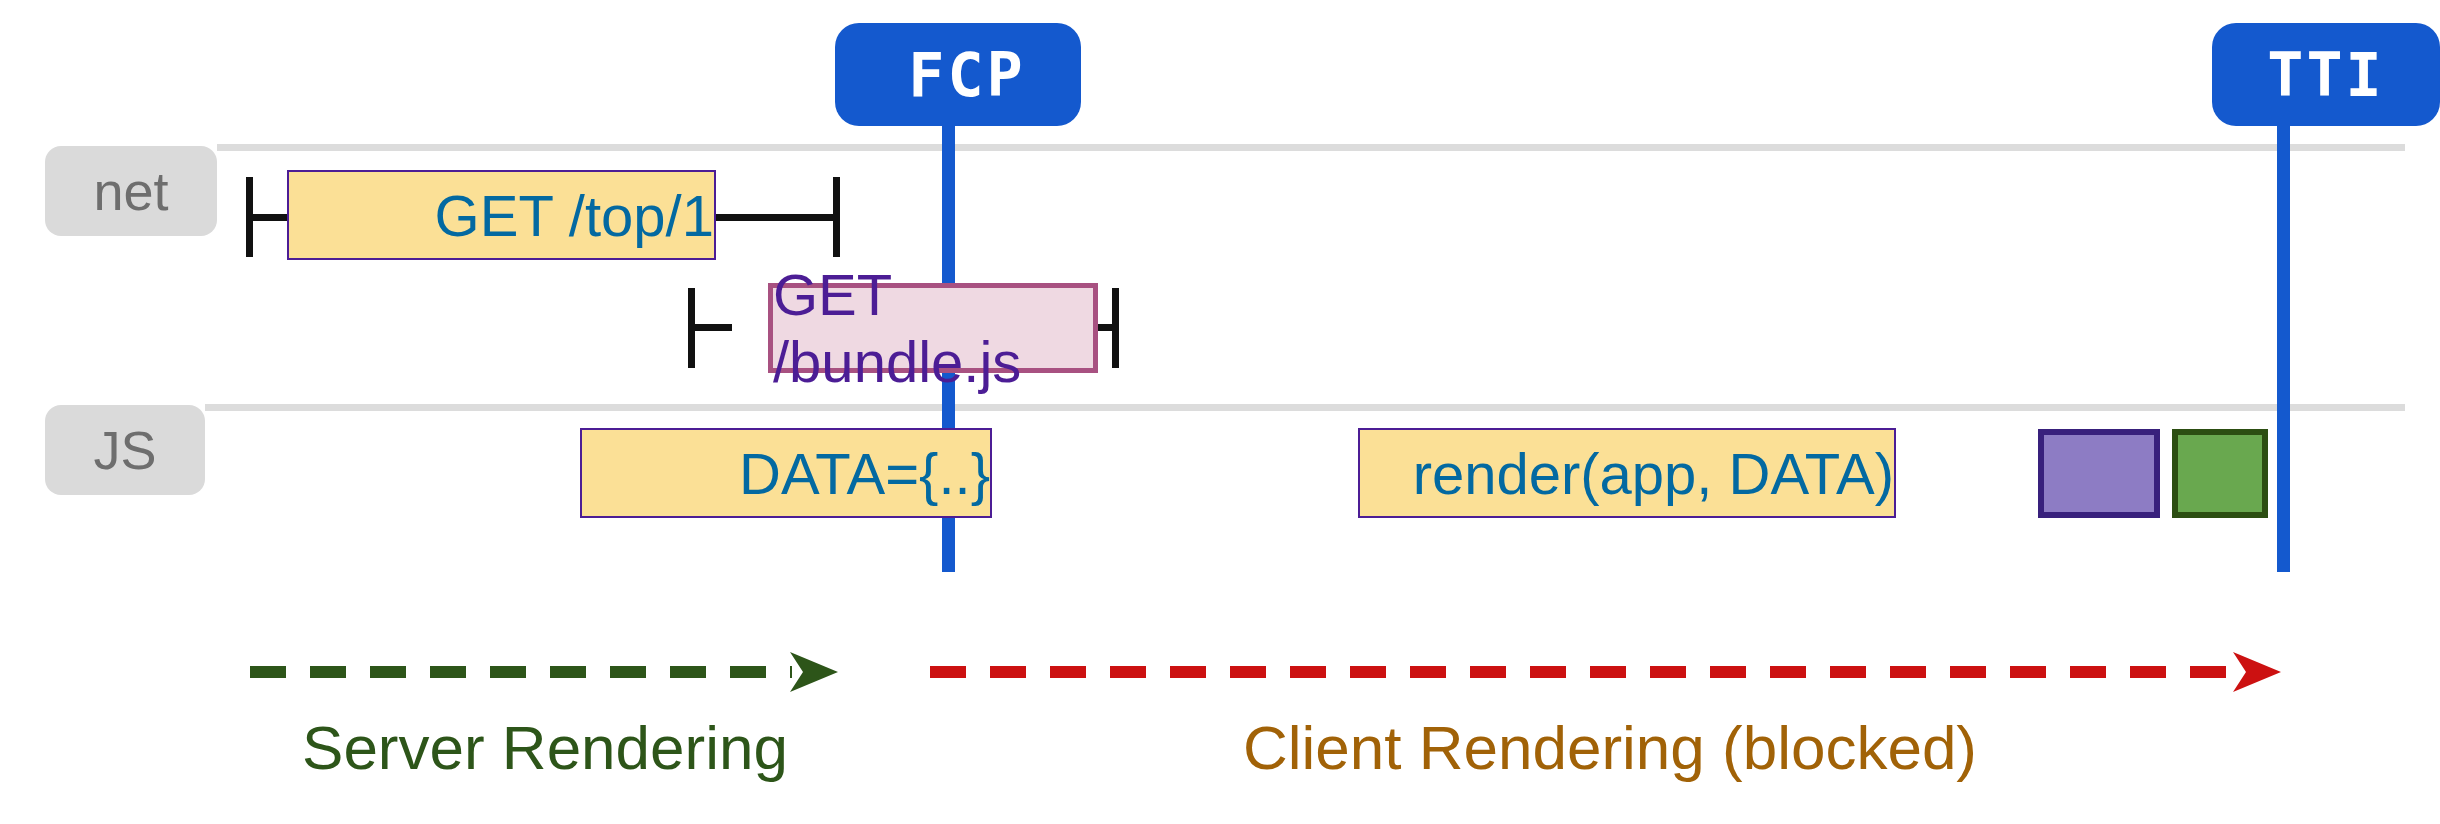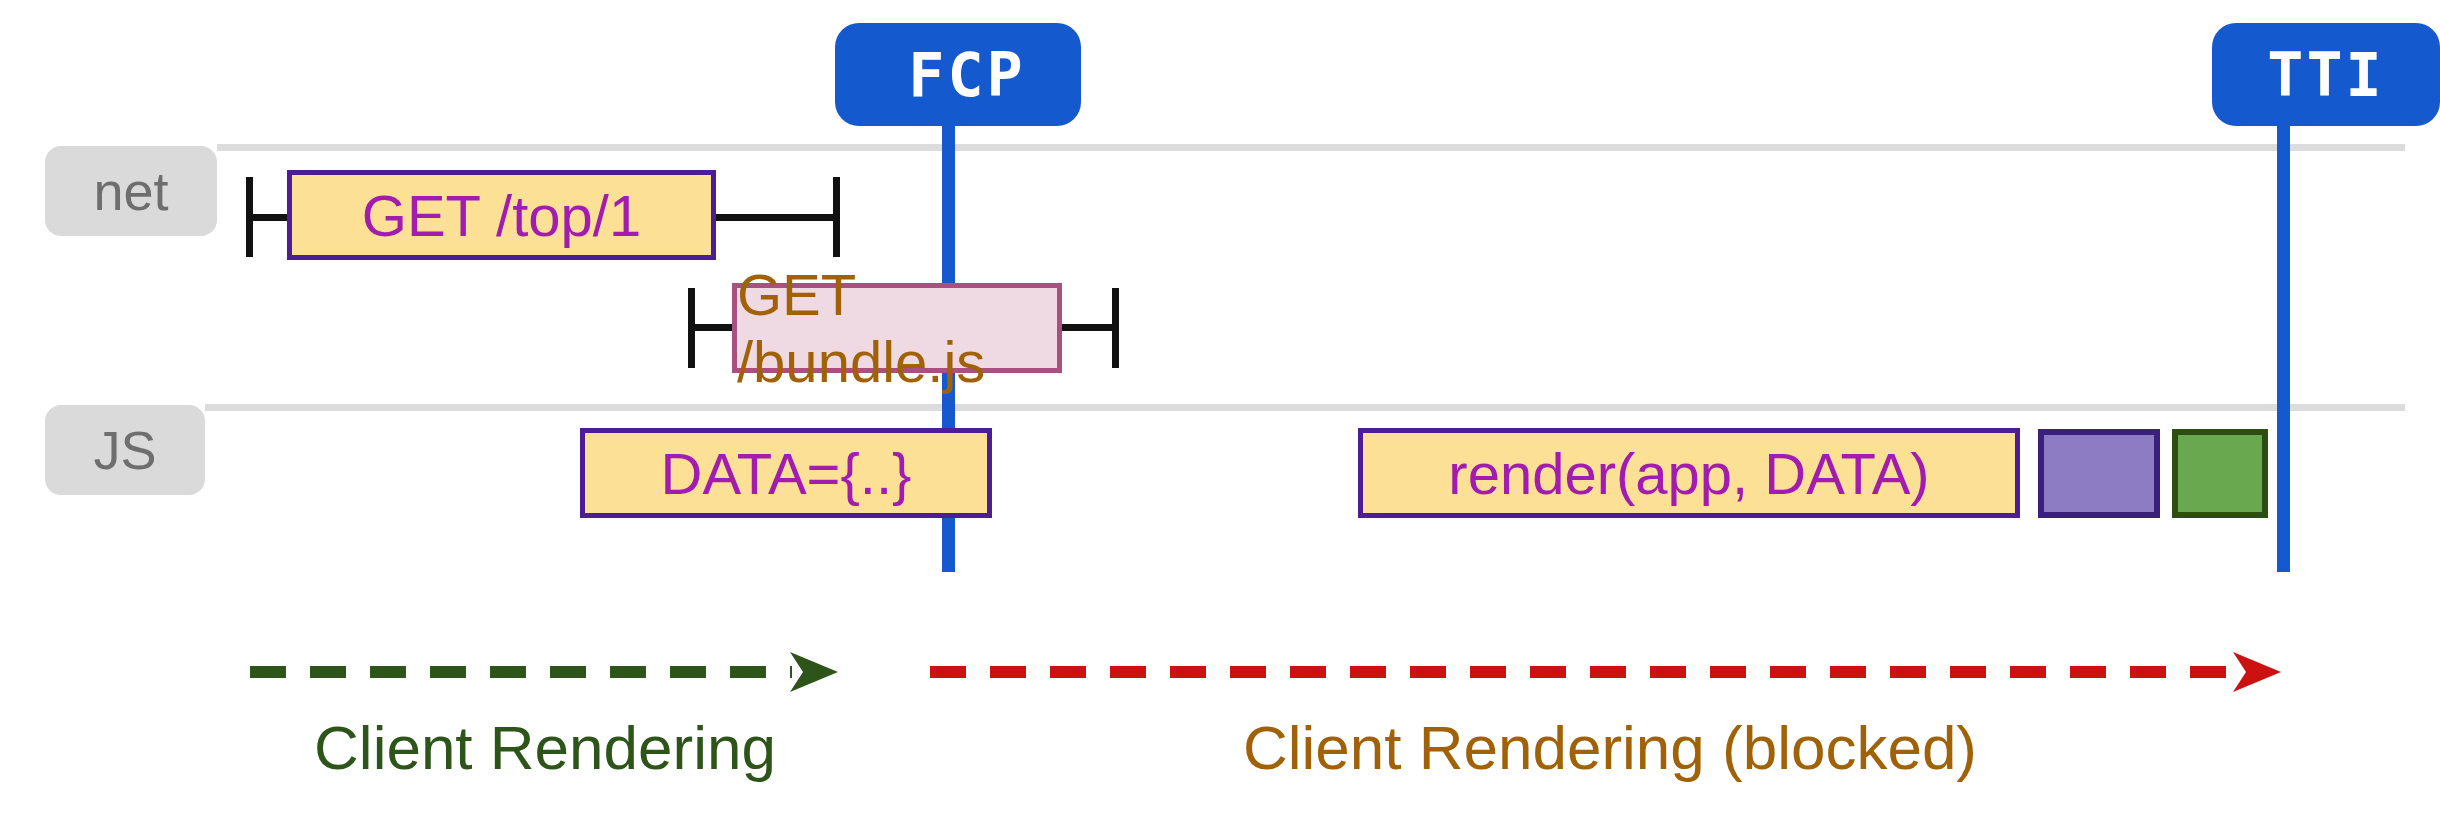--- a/index.html
+++ b/index.html
@@ -20,22 +20,22 @@
     font-family:"DejaVu Sans Mono", monospace; font-weight:bold; font-size:60px;
     letter-spacing:3px; z-index:5;
   }
   .vline { position:absolute; width:13px; top:125px; height:447px; background:#1459ce; z-index:2; }
   .tick { position:absolute; width:7px; height:80px; background:#111111; z-index:3; }
   .conn { position:absolute; height:7px; background:#111111; z-index:3; }
   .tbox {
     position:absolute; height:90px; box-sizing:border-box; z-index:4;
     display:flex; align-items:center; justify-content:center; font-size:58px;
   }
-  .tbox.yellow { background:#fbe096; border:5px solid #4c1d95; color:#a21caf; }
-  .tbox.pink   { background:#efd9e2; border:5px solid #a85181; color:#a16207; }
+  .tbox.yellow { background:#fbe096; border:2px solid #4c1d95; color:#0369a1;justify-content:flex-end; }
+  .tbox.pink   { background:#efd9e2; border:5px solid #a85181; color:#4c1d95;margin-left:36px; }
   .tbox.purple { background:#8d7cc4; border:6px solid #38207c; }
   .tbox.green  { background:#69a84f; border:6px solid #2c4e12; }
   .arrows { position:absolute; left:0; top:635px; z-index:1; }
   .phase-label { position:absolute; top:712px; font-size:62px; text-align:center; }
   .phase-label.server { left:250px; width:590px; color:#2d5519; }
   .phase-label.client { left:930px; width:1360px; color:#a16207; }
 </style>
 </head>
 <body>
 
@@ -73,33 +73,33 @@
   <div class="conn" style="left:695px; top:324px; width:37px;"></div>
   <div class="tbox pink" style="left:732px; top:283px; width:330px;">
     <span>GET /bundle.js</span>
   </div>
   <div class="conn" style="left:1062px; top:324px; width:50px;"></div>
   <div class="tick" style="left:1112px; top:288px;"></div>
 
   <div class="tbox yellow" style="left:580px; top:428px; width:412px;">
     <span>DATA={..}</span>
   </div>
-  <div class="tbox yellow" style="left:1358px; top:428px; width:662px;">
+  <div class="tbox yellow" style="left:1358px; top:428px; width:538px;">
     <span>render(app, DATA)</span>
   </div>
   <div class="tbox purple" style="left:2038px; top:429px; width:122px; height:89px;"></div>
   <div class="tbox green" style="left:2172px; top:429px; width:96px; height:89px;"></div>
 
   <svg class="arrows" width="2440" height="80" viewBox="0 0 2440 80">
     <line x1="250" y1="37" x2="792" y2="37" stroke-width="12" stroke-dasharray="36 24" stroke="#2d5519"></line>
     <polygon points="790,17 838,37 790,57 803,37" fill="#2d5519"></polygon>
     <line x1="930" y1="37" x2="2236" y2="37" stroke-width="12" stroke-dasharray="36 24" stroke="#cc1111"></line>
     <polygon points="2233,17 2281,37 2233,57 2246,37" fill="#cc1111"></polygon>
   </svg>
 
   <div class="phase-label server">
-    <span>Client Rendering</span>
+    <span>Server Rendering</span>
   </div>
   <div class="phase-label client">
     <span>Client Rendering (blocked)</span>
   </div>
 
 </div>
 
 </body></html>

